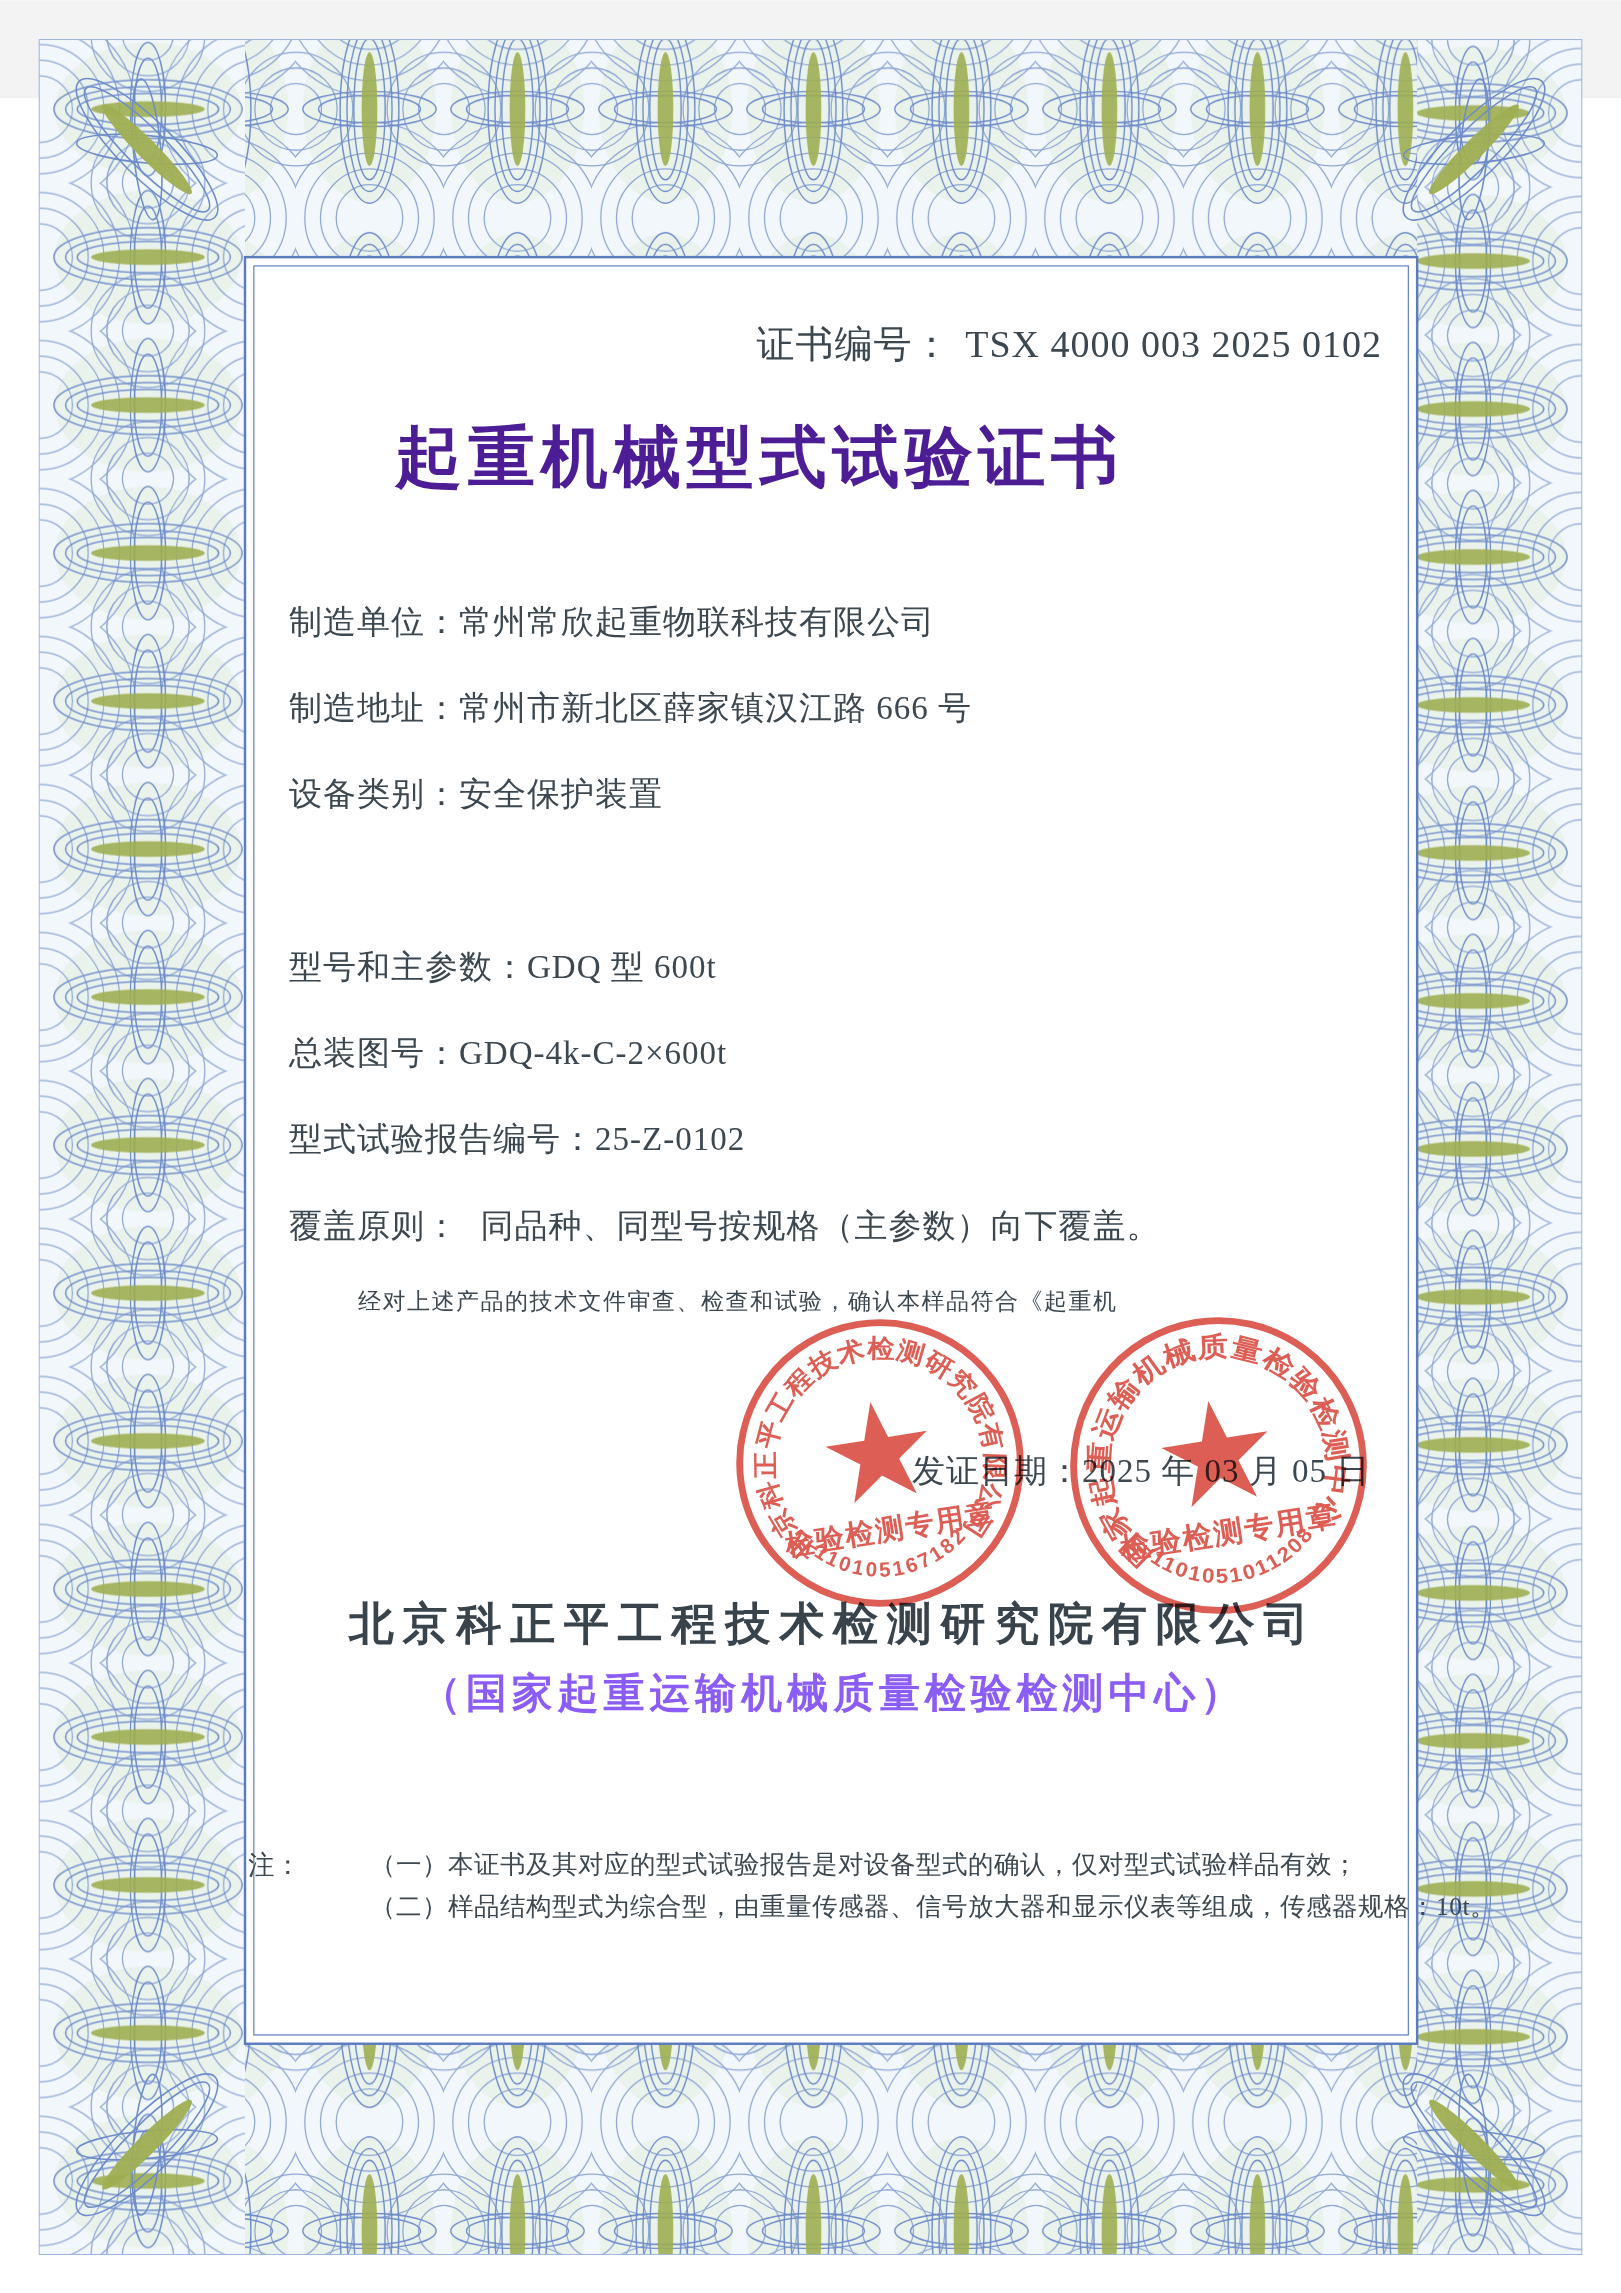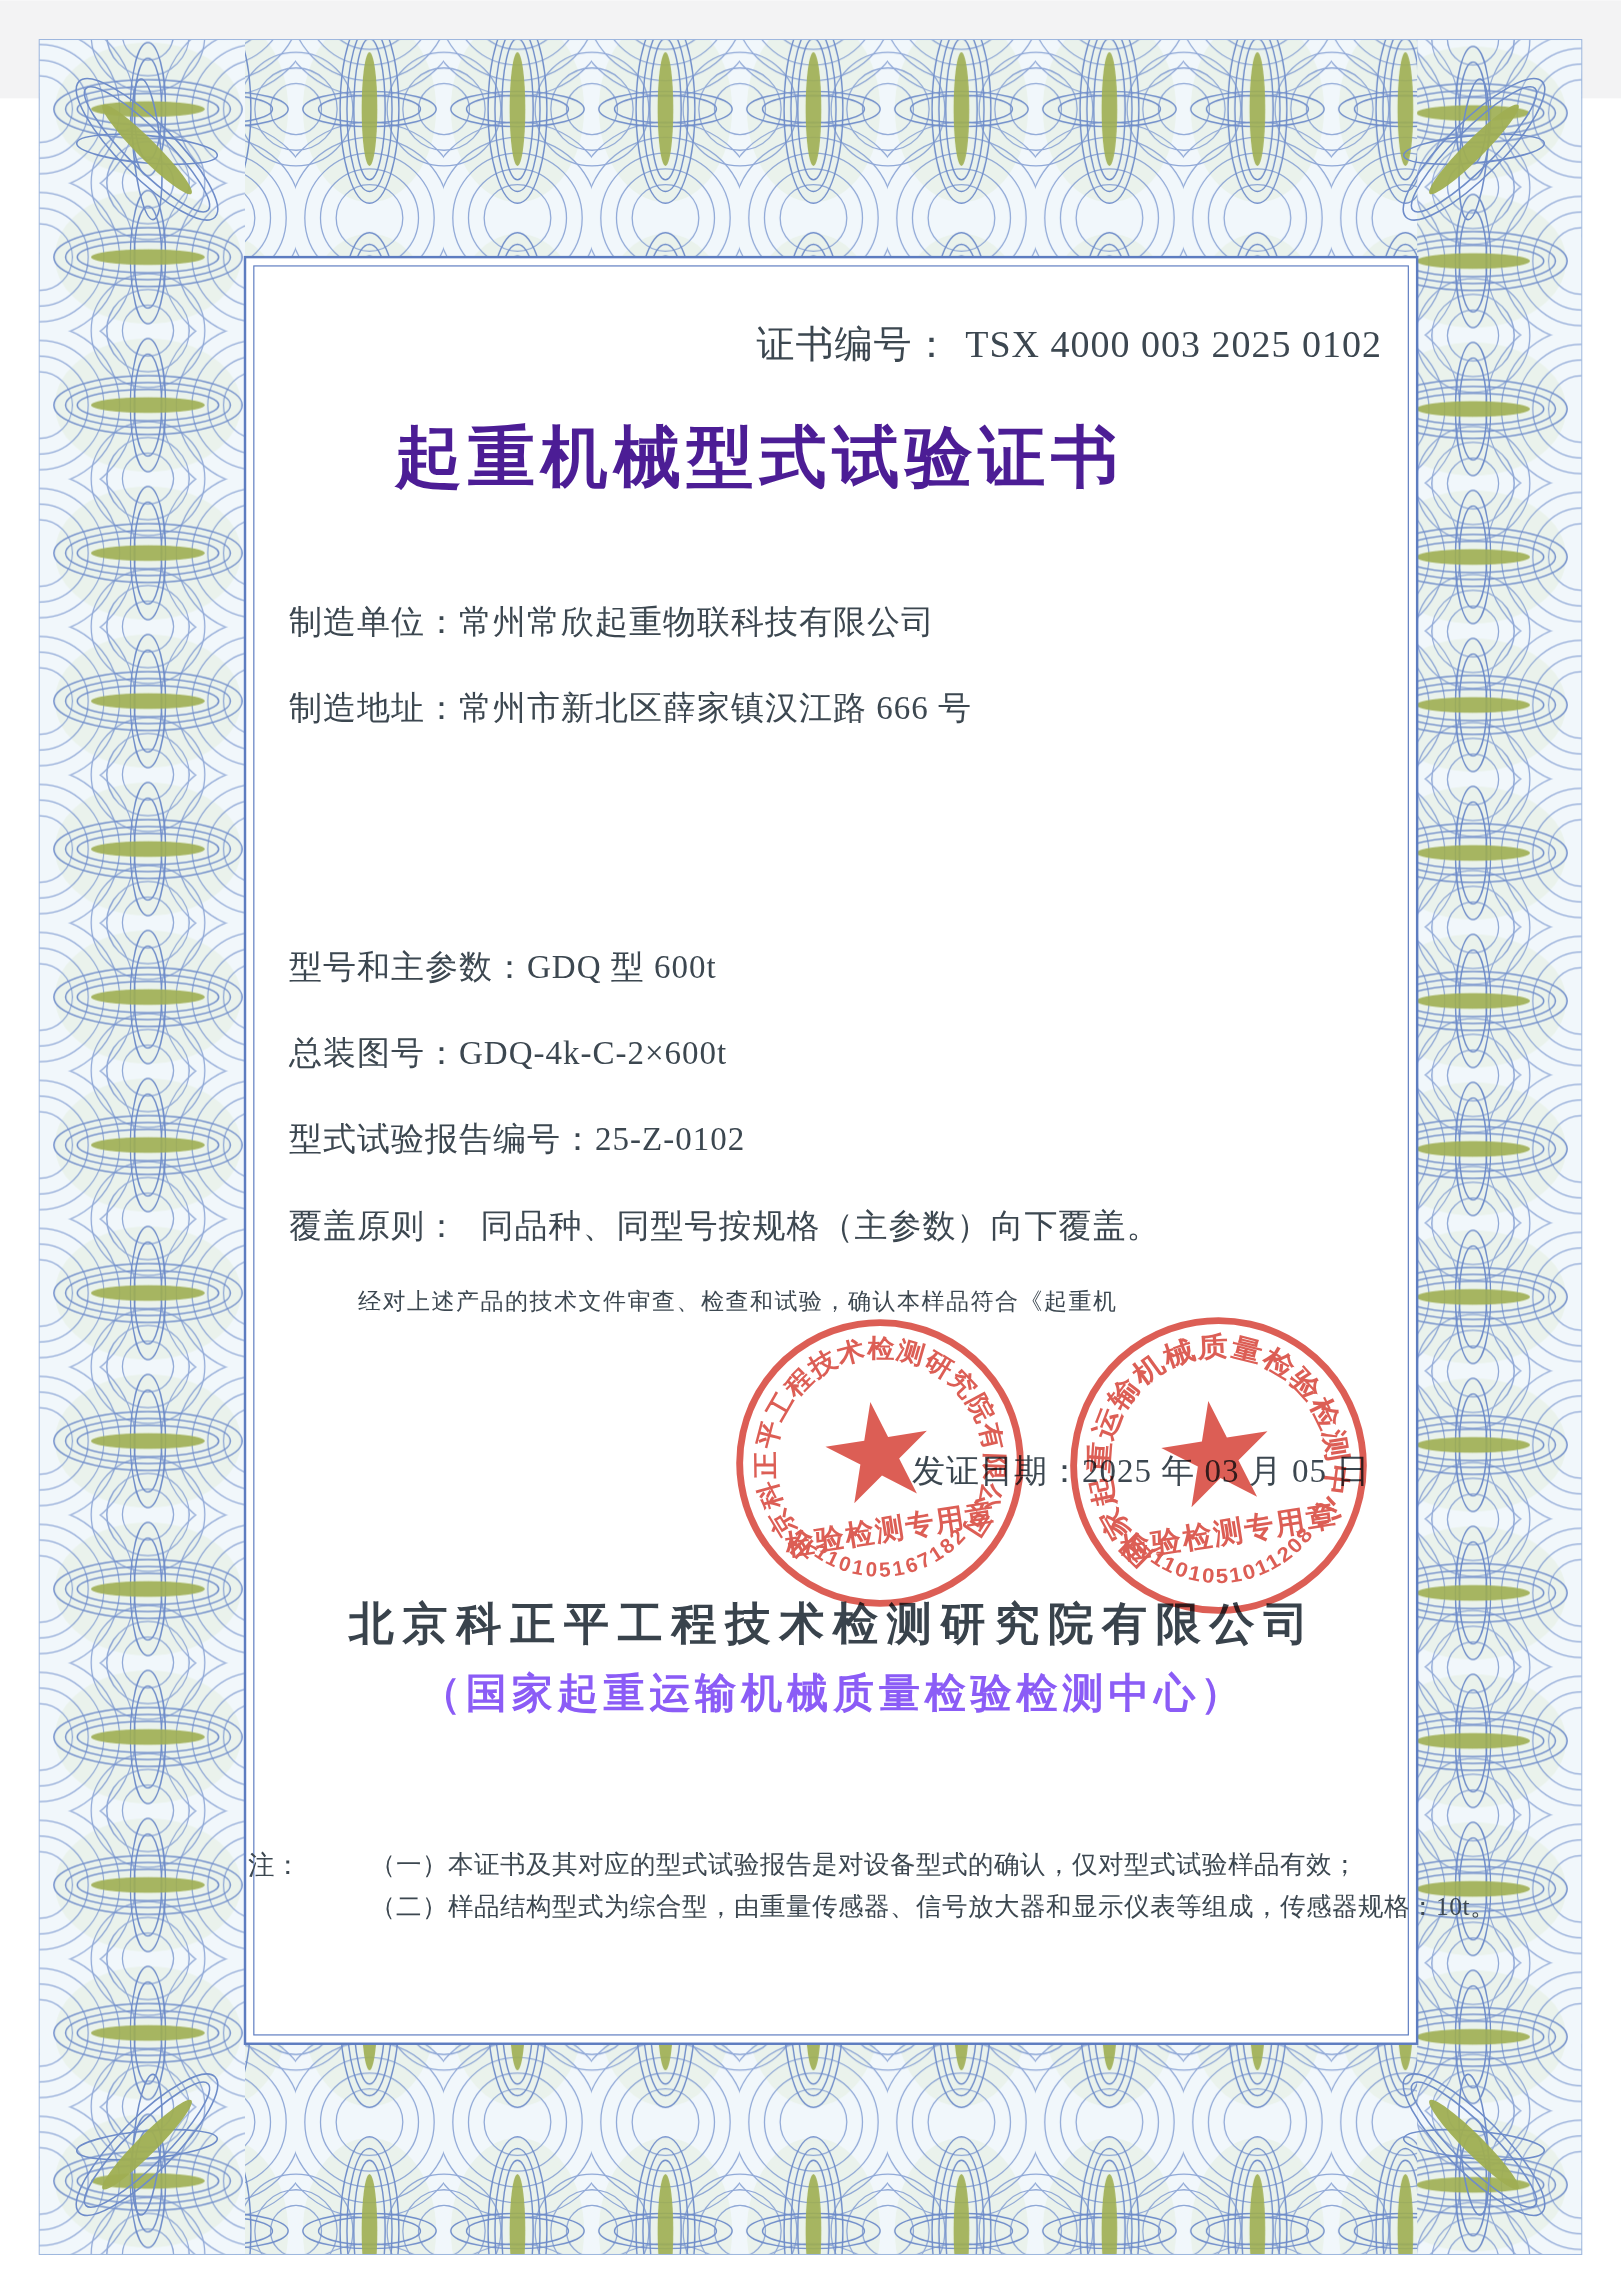--- a/index.html
+++ b/index.html
@@ -108,20 +108,23 @@
     </div>
 
     <div class="abs doc-title">起重机械型式试验证书</div>
 
     <div class="abs row" style="top:600px">
       <span>制造单位：</span><span class="value">常州常欣起重物联科技有限公司</span>
     </div>
     <div class="abs row" style="top:686px">
       <span>制造地址：</span><span class="value">常州市新北区薛家镇汉江路 666 号</span>
     </div>
+    <div class="abs row" style="top:772px">
+      <span>设备类别：</span><span class="value">安全保护装置</span>
+    </div>
     <div class="abs row" style="top:945px">
       <span>型号和主参数：</span><span class="value">GDQ 型 600t</span>
     </div>
     <div class="abs row" style="top:1031px">
       <span>总装图号：</span><span class="value">GDQ-4k-C-2×600t</span>
     </div>
     <div class="abs row" style="top:1117px">
       <span>型式试验报告编号：</span><span class="value">25-Z-0102</span>
     </div>
     <div class="abs row" style="top:1204px">

